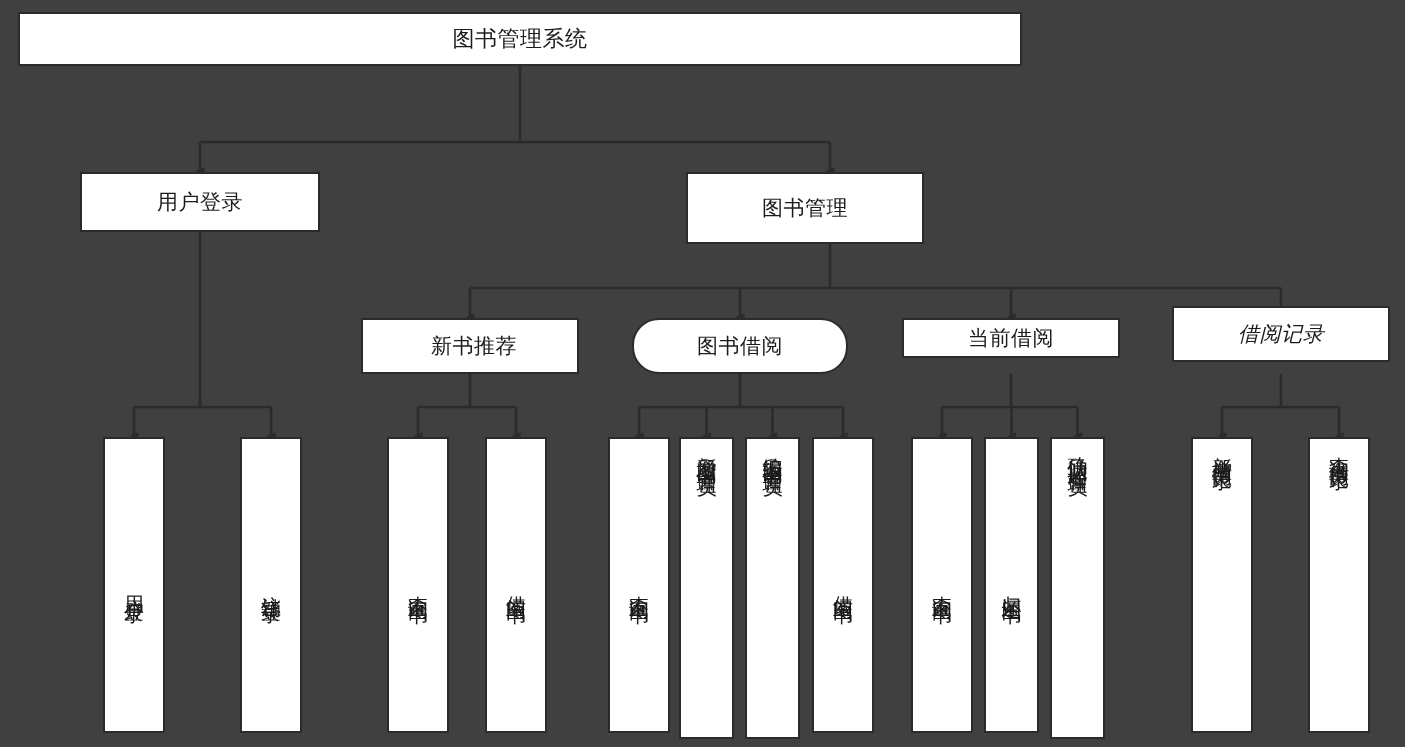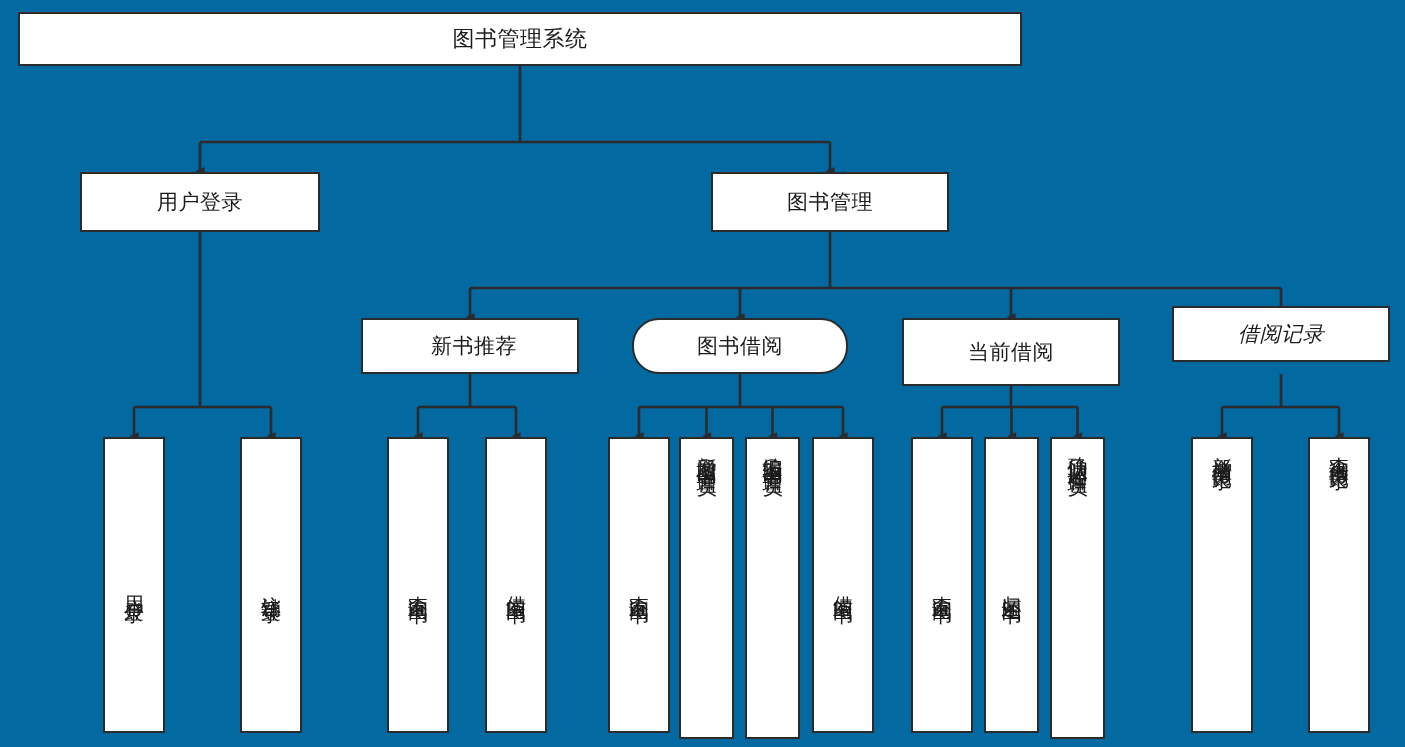--- a/index.html
+++ b/index.html
@@ -8,21 +8,21 @@
     padding: 0;
     background: #ffffff;
   }
   body {
     font-family: "DejaVu Sans", "Liberation Sans", sans-serif;
   }
   #canvas {
     position: relative;
     width: 1405px;
     height: 747px;
-    background: #0369a1;
+    background: #404040;
     overflow: hidden;
   }
   #edges {
     position: absolute;
     left: 0;
     top: 0;
     width: 1405px;
     height: 747px;
     pointer-events: none;
   }
@@ -119,30 +119,30 @@
       </g>
   </svg>
 
   <div id="nodes-layer">
       <div class="node root" style="left: 18px; top: 12px; width: 1004px; height: 54px;">
         <span class="node-label">图书管理系统</span>
       </div>
       <div class="node level2" style="left: 80px; top: 172px; width: 240px; height: 60px;">
         <span class="node-label">用户登录</span>
       </div>
-      <div class="node level2" style="left: 711px; top: 172px; width: 238px; height: 60px;">
+      <div class="node level2" style="left: 686px; top: 172px; width: 238px; height: 72px;">
         <span class="node-label">图书管理</span>
       </div>
       <div class="node level3" style="left: 361px; top: 318px; width: 218px; height: 56px; padding-left: 8px;">
         <span class="node-label">新书推荐</span>
       </div>
       <div class="node level3" style="left: 632px; top: 318px; width: 216px; height: 56px; border-radius: 27px;">
         <span class="node-label">图书借阅</span>
       </div>
-      <div class="node level3" style="left: 902px; top: 318px; width: 218px; height: 68px;">
+      <div class="node level3" style="left: 902px; top: 318px; width: 218px; height: 40px;">
         <span class="node-label">当前借阅</span>
       </div>
       <div class="node level3" style="left: 1172px; top: 306px; width: 218px; height: 56px; font-style: italic;">
         <span class="node-label">借阅记录</span>
       </div>
       <div class="node leaf center-v" style="left: 103px; top: 437px; width: 62px; height: 296px;">
         <span class="node-label">用户登录</span>
       </div>
       <div class="node leaf center-v" style="left: 240px; top: 437px; width: 62px; height: 296px;">
         <span class="node-label">注销登录</span>

